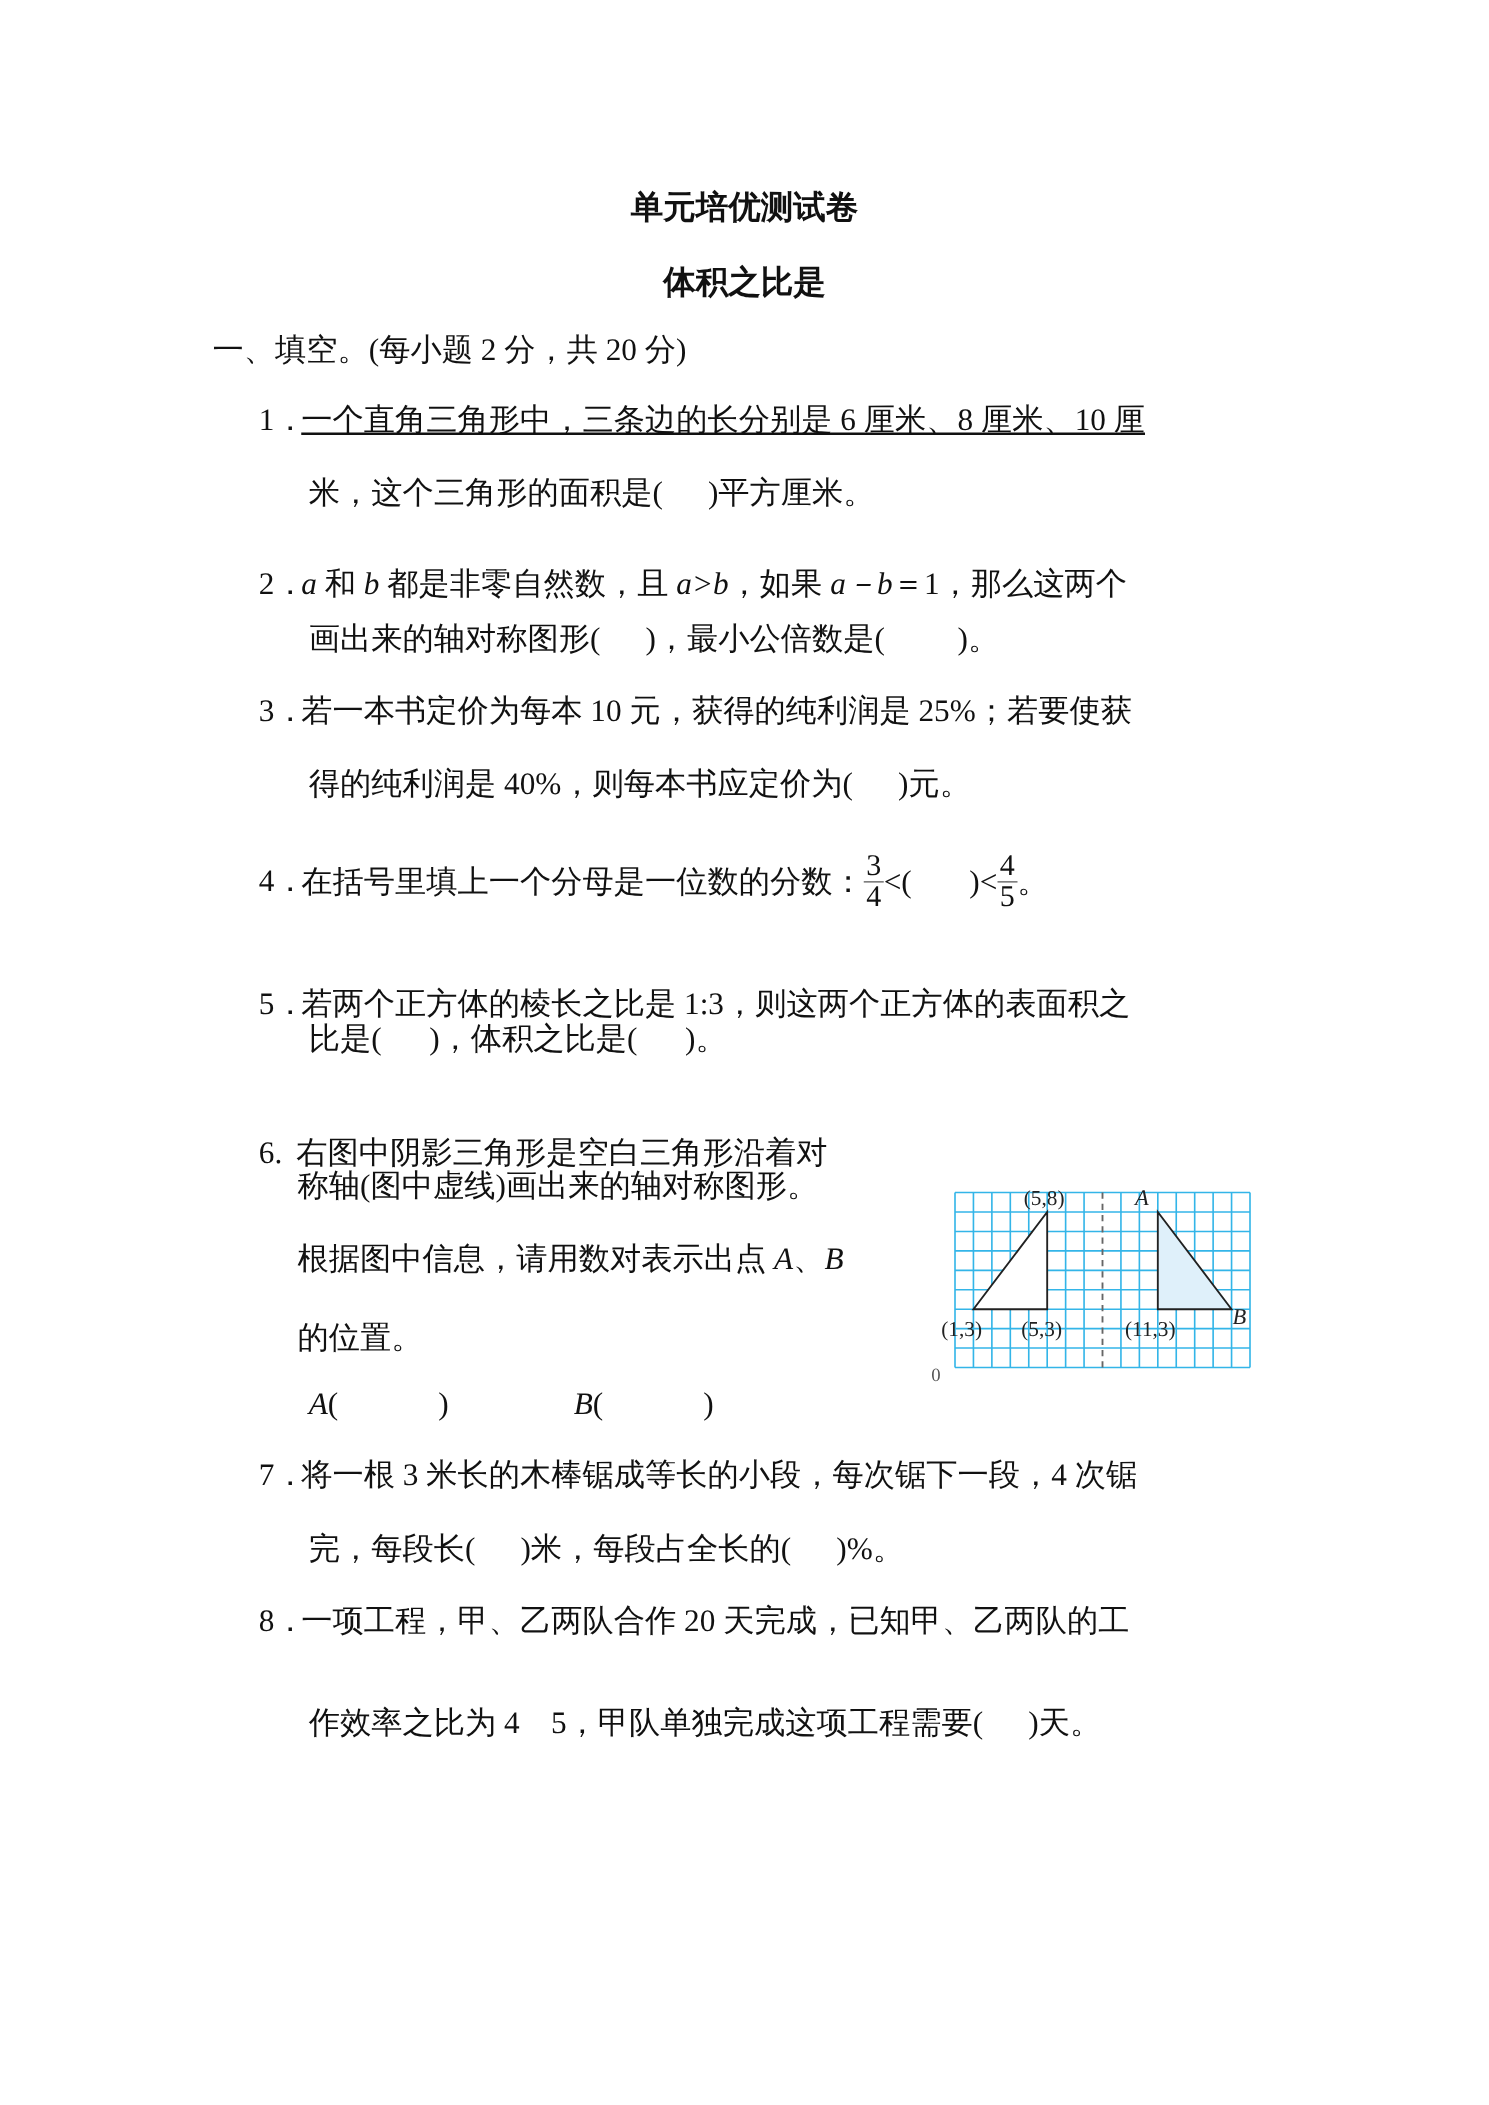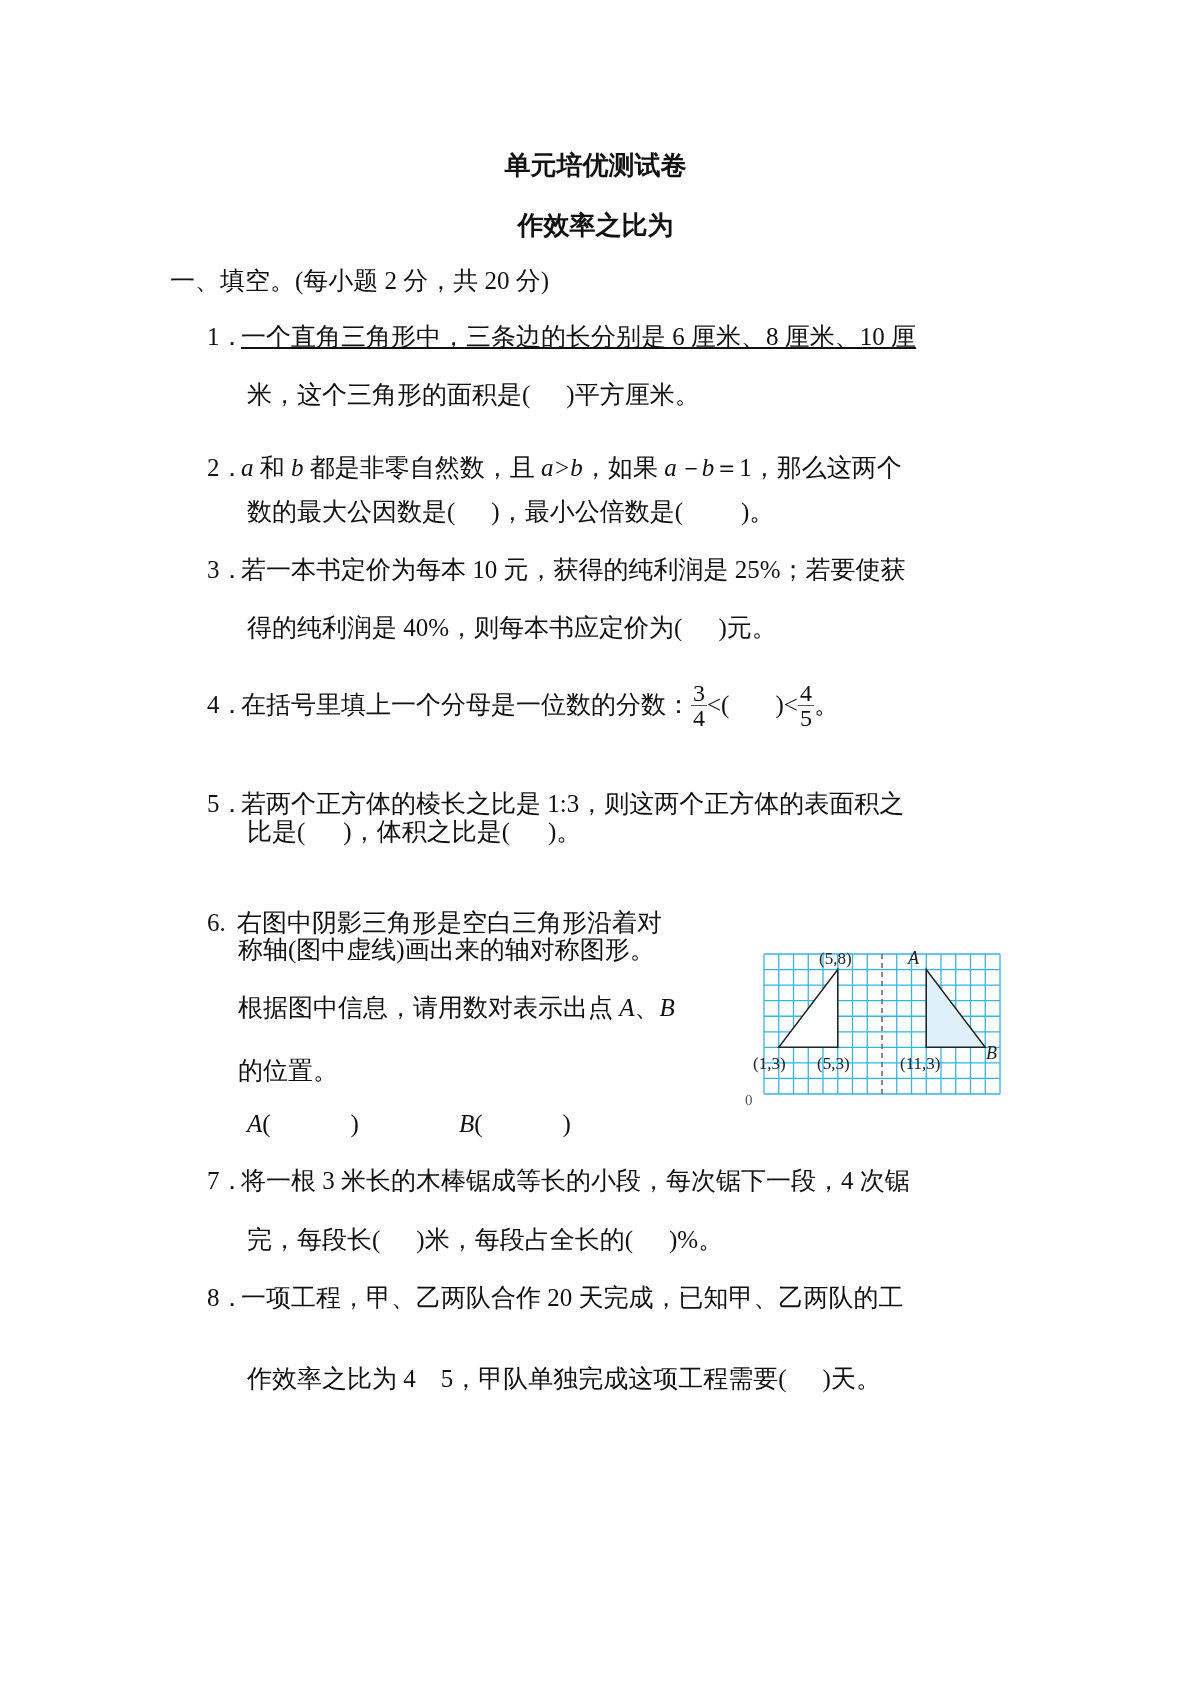--- a/index.html
+++ b/index.html
@@ -24,36 +24,36 @@
     font-size: 24px; line-height: 24px; position: relative; top: -2px;
   }
   .frac span { display: block; }
   .frac .top { border-bottom: 1px solid #555; padding: 0 2px; }
   #grid { position: absolute; left: 745px; top: 946px; }
 </style>
 </head>
 <body>
 
 <div class="title" style="top:148px;">单元培优测试卷</div>
-<div class="title" style="top:208px;">作效率之比为</div>
+<div class="title" style="top:208px;">体积之比是</div>
 
 <div class="line" style="left:170px; top:266px;">一、填空。(每小题 2 分，共 20 分)</div>
 
 <div class="line" style="left:207px; top:322px;text-decoration:underline;">
   <span class="num">1．</span><span>一个直角三角形中，三条边的长分别是 6 厘米、8 厘米、10 厘</span>
 </div>
 <div class="line" style="left:247px; top:380px;">
   <span>米，这个三角形的面积是(</span><span class="blank" style="width:36px;"></span><span>)平方厘米。</span>
 </div>
 
 <div class="line" style="left:207px; top:424px;margin-top:29px;">
   <span class="num">2．</span><i>a</i><span> 和 </span><i>b</i><span> 都是非零自然数，且 </span><i>a&gt;b</i><span>，如果 </span><i>a－b</i><span>＝1，那么这两个</span>
 </div>
 <div class="line" style="left:247px; top:497px;">
-  <span>数的最大公因数是(</span><span class="blank" style="width:36px;"></span><span>)，最小公倍数是(</span><span class="blank" style="width:58px;"></span><span>)。</span>
+  <span>画出来的轴对称图形(</span><span class="blank" style="width:36px;"></span><span>)，最小公倍数是(</span><span class="blank" style="width:58px;"></span><span>)。</span>
 </div>
 
 <div class="line" style="left:207px; top:555px;">
   <span class="num">3．</span><span>若一本书定价为每本 10 元，获得的纯利润是 25%；若要使获</span>
 </div>
 <div class="line" style="left:247px; top:613px;">
   <span>得的纯利润是 40%，则每本书应定价为(</span><span class="blank" style="width:36px;"></span><span>)元。</span>
 </div>
 
 <div class="line" style="left:207px; top:683px;">

